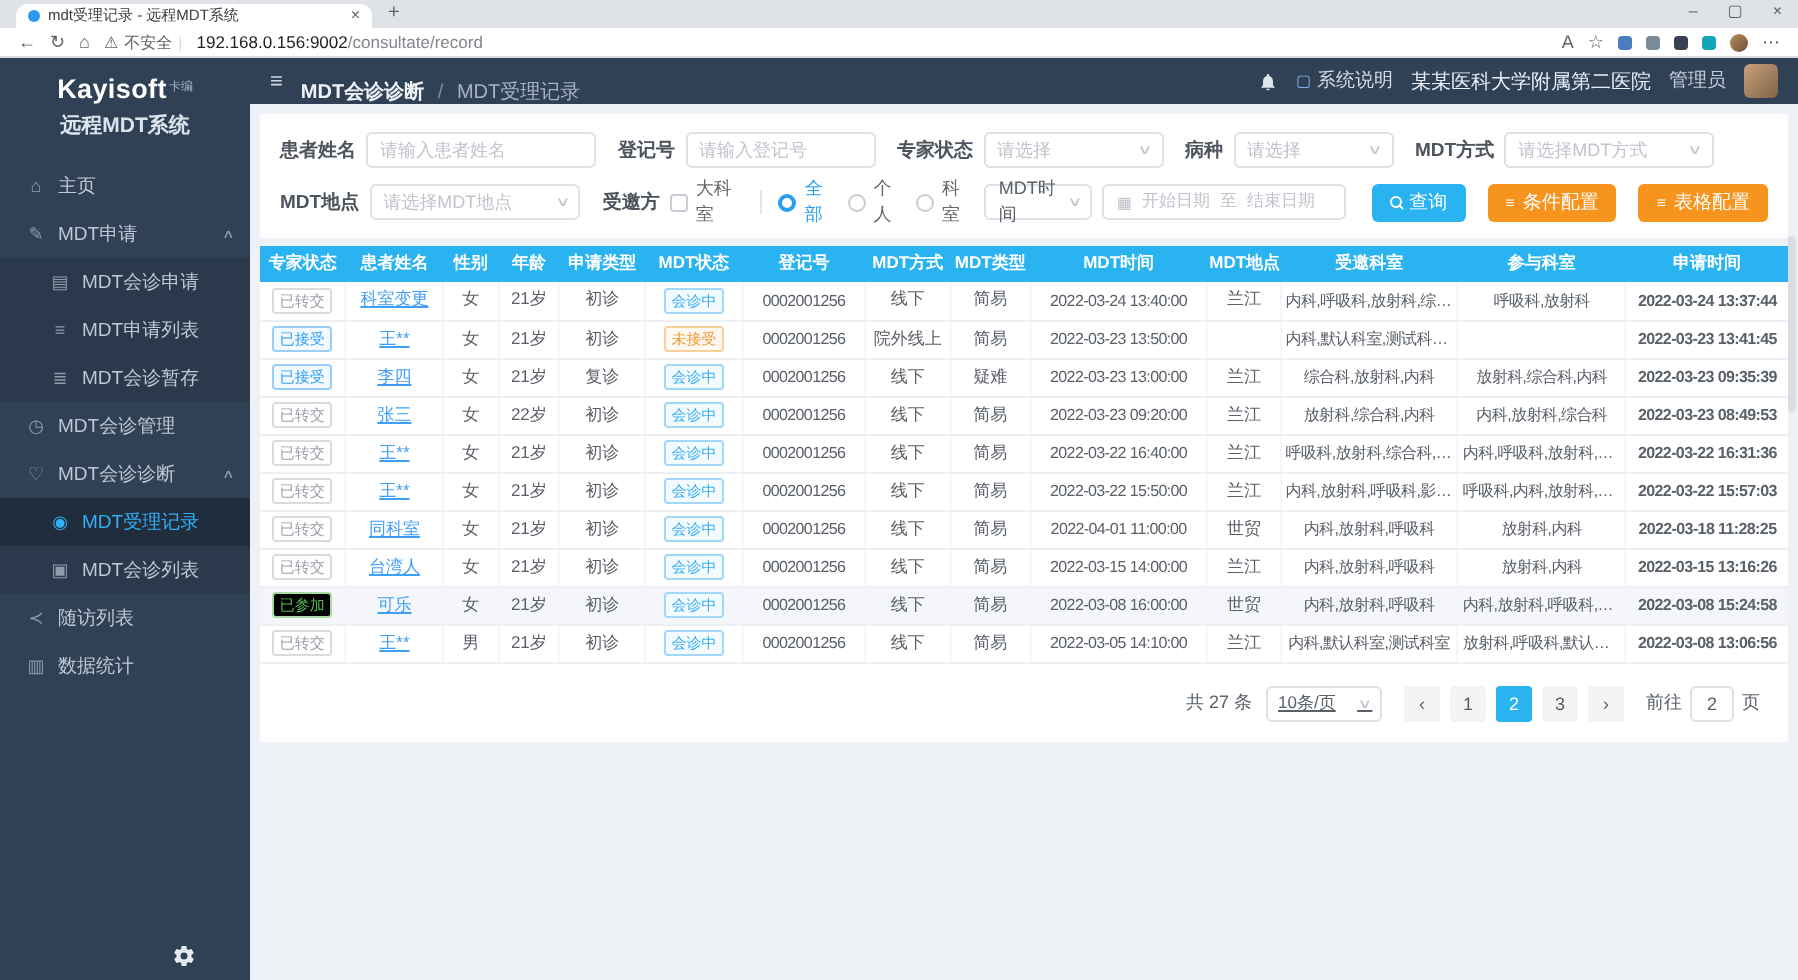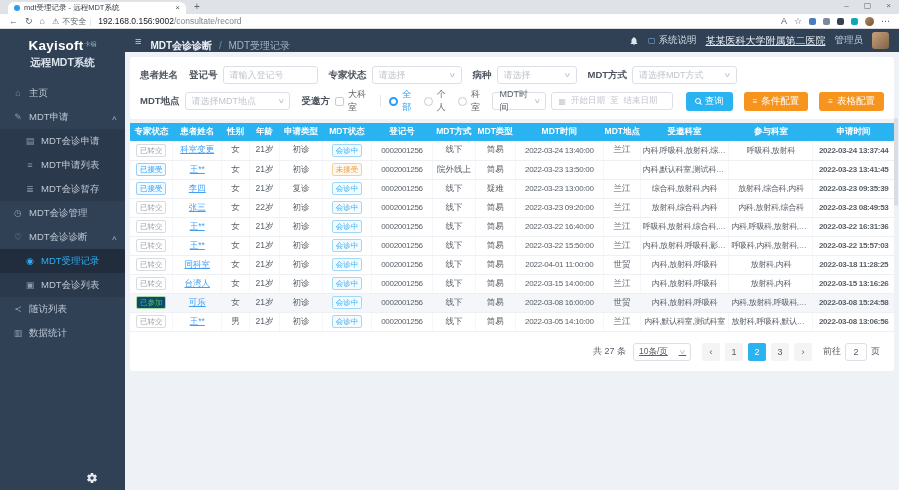--- a/index.html
+++ b/index.html
@@ -46,21 +46,21 @@
   .topbar{height:23px;background:#304156;display:flex;align-items:center;padding:0 10px;gap:6px;flex-shrink:0;}
   .collapse-ic{color:#cdd6e0;font-size:11px;}
   .breadcrumb{margin-left:3px;font-size:10px;white-space:nowrap;margin-top:11px;}
   .bc-parent{color:#eef2f7;font-weight:bold;}
   .bc-sep{color:#7d8ea3;margin:0 4px;}
   .bc-current{color:#a6b2c2;}
   .topbar-right{margin-left:auto;display:flex;align-items:center;gap:9px;}
   .bell-ic{width:10px;height:10px;fill:#dfe6ee;}
   .sysdoc{color:#d3dce6;font-size:9.5px;display:flex;align-items:center;gap:3px;cursor:pointer;}
   .sysdoc-ic{color:#7fb3e8;font-size:8px;}
-  .hospital{color:#e8eef5;font-size:10px;text-decoration:underline;}
+  .hospital{color:#e8eef5;font-size:10px;}
   .role{color:#c3cedb;font-size:9.5px;}
   .user-avatar{width:17px;height:17px;border-radius:3px;background:linear-gradient(135deg,#caa27b,#7e6248);}
 
   .content{flex:1;padding:5px;position:relative;overflow:hidden;}
   .filter-card{background:#fff;border-radius:2px;padding:7px 10px;}
   .frow{display:flex;align-items:center;gap:5px;height:22px;}
   .frow + .frow{margin-top:4px;}
   .f-label{font-size:9.5px;color:#4d545e;font-weight:bold;white-space:nowrap;margin-left:6px;}
   .f-label:first-child{margin-left:0;}
   .f-input,.f-select{height:18px;border:1px solid #dcdfe6;border-radius:3px;display:flex;align-items:center;padding:0 6px;font-size:9px;color:#c0c4cc;background:#fff;cursor:text;}
@@ -88,21 +88,21 @@
   table{width:100%;border-collapse:collapse;table-layout:fixed;}
   thead th{background:var(--accent_blue,#2ab3f1);color:#fff;font-size:8.5px;font-weight:bold;height:18px;padding:0 1px;white-space:nowrap;overflow:hidden;}
   tbody td{font-size:8.5px;color:#5a6068;text-align:center;height:19px;padding:0 2px;border-bottom:1px solid #eef0f4;border-right:1px solid #f4f6f9;white-space:nowrap;overflow:hidden;text-overflow:ellipsis;}
   tbody tr td:last-child{border-right:none;font-weight:bold;}
   tbody tr.hl{background:#f4f6f9;}
   .num{letter-spacing:-0.3px;font-size:8px;}
   .dept{font-size:8px;letter-spacing:-0.3px;}
   .badge{display:inline-block;border:1px solid;border-radius:2px;font-size:7.5px;line-height:1;padding:2px 3px;}
   .badge.gray{color:#9aa0a8;border-color:#d8dbe0;background:#fff;}
   .badge.blue{color:#2f9ef5;border-color:#9ccdf8;background:#f3faff;}
-  .badge.green{color:#58b957;border-color:#a8dba4;background:#0c4a6e;}
+  .badge.green{color:#58b957;border-color:#a8dba4;background:#000000;}
   .badge.cyan{color:#35aef2;border-color:#a0d9f8;background:#f3fbff;}
   .badge.orange{color:#ef9b36;border-color:#f6cf9a;background:#fef9f0;}
   a.plink{color:var(--link_blue,#3f9ef7);text-decoration:underline;font-size:8.5px;cursor:pointer;}
 
   .pagination{display:flex;align-items:center;justify-content:flex-end;gap:7px;padding:11px 14px 2px;font-size:9px;color:#5a6068;}
   .psize{width:58px;height:18px;border:1px solid #dcdfe6;border-radius:3px;display:flex;align-items:center;justify-content:space-between;padding:0 5px;color:#5a6068;font-size:8.5px;cursor:pointer;text-decoration:underline;}
   .pager{display:flex;gap:5px;align-items:center;margin-left:4px;}
   .pbtn{min-width:18px;height:18px;background:#f4f4f5;border-radius:2px;display:flex;align-items:center;justify-content:center;color:#5a6068;font-size:9px;cursor:pointer;}
   .pbtn.active{background:var(--accent_blue,#2ab3f1);color:#fff;}
   .goto{display:flex;align-items:center;gap:4px;margin-left:4px;}
@@ -235,20 +235,23 @@
           <span class="role">管理员</span>
           <span class="user-avatar"></span>
         </span>
       </div>
 
       <div class="content">
 
         <div class="filter-card">
           <div class="frow">
             <span class="f-label">患者姓名</span>
+            <span class="f-input w115">
+                <span>请输入患者姓名</span>
+              </span>
             <span class="f-label">登记号</span>
             <span class="f-input w95">
                 <span>请输入登记号</span>
               </span>
             <span class="f-label">专家状态</span>
             <span class="f-select w90">
                 <span>请选择</span>
                 <span class="sel-caret">∨</span>
               </span>
             <span class="f-label">病种</span>

